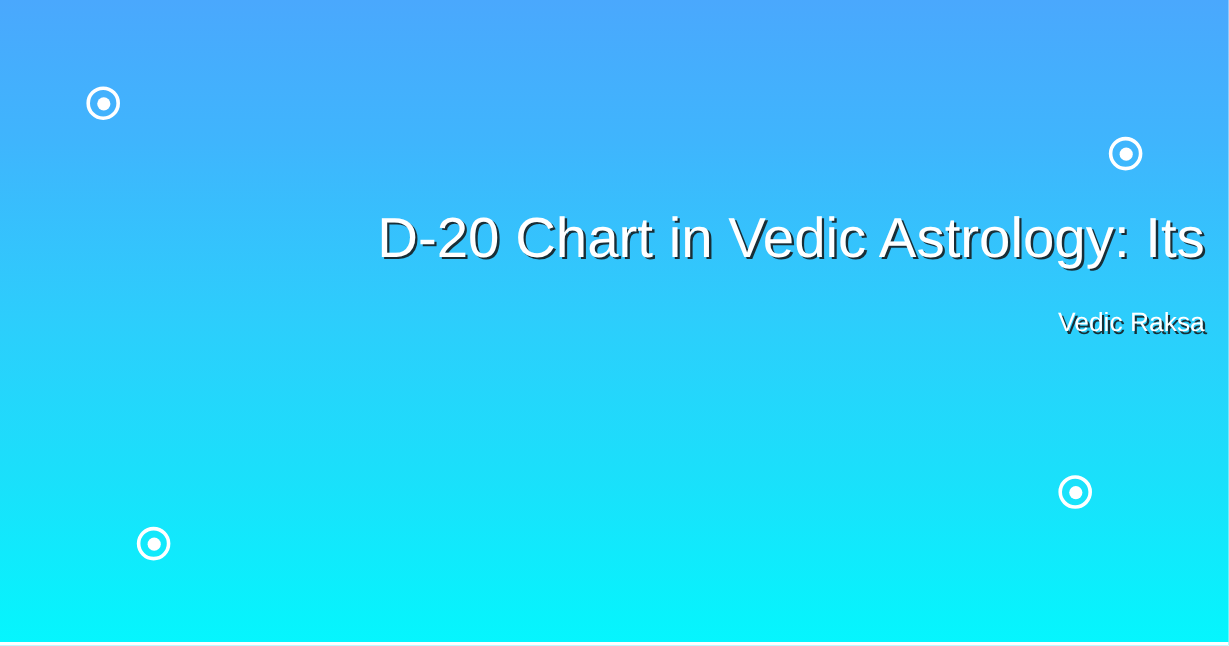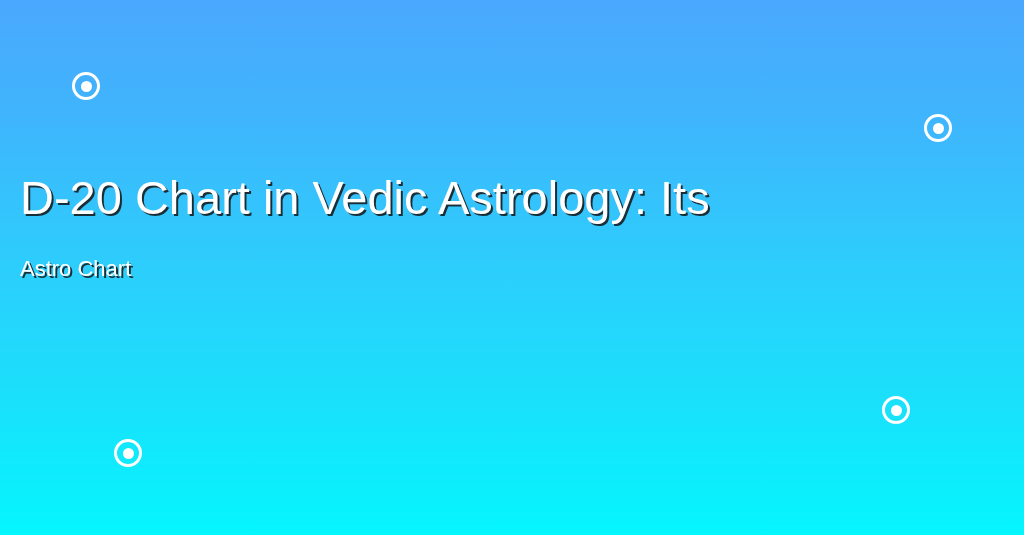--- a/index.html
+++ b/index.html
@@ -50,21 +50,21 @@
     border-radius: 50%;
     background: #ffffff;
   }
 
   
   #text-block {
     position: absolute;
     left: 0;
     right: 0;
     top: 168px;
-    text-align: left;
+    text-align: right;
     padding: 0 20px;
     box-sizing: border-box;
   }
 
   #title {
     margin: 0;
     color: #ffffff;
     font-size: 47px;
     line-height: 60px;
     font-weight: normal;
@@ -89,17 +89,17 @@
 
   <span class="deco-ring" style="left:72px; top:72px;"></span>
   <span class="deco-ring" style="left:924px; top:114px;"></span>
   <span class="deco-ring" style="left:882px; top:396px;"></span>
   <span class="deco-ring" style="left:114px; top:439px;"></span>
 
   <div id="text-block">
     <h1 id="title">
       <span>D-20 Chart in Vedic Astrology: Its</span><br>
     </h1>
-    <p id="subtitle">Astro Chart</p>
+    <p id="subtitle">Vedic Raksa</p>
   </div>
 
   <div id="bottom-edge"></div>
 </div>
 
 </body></html>

